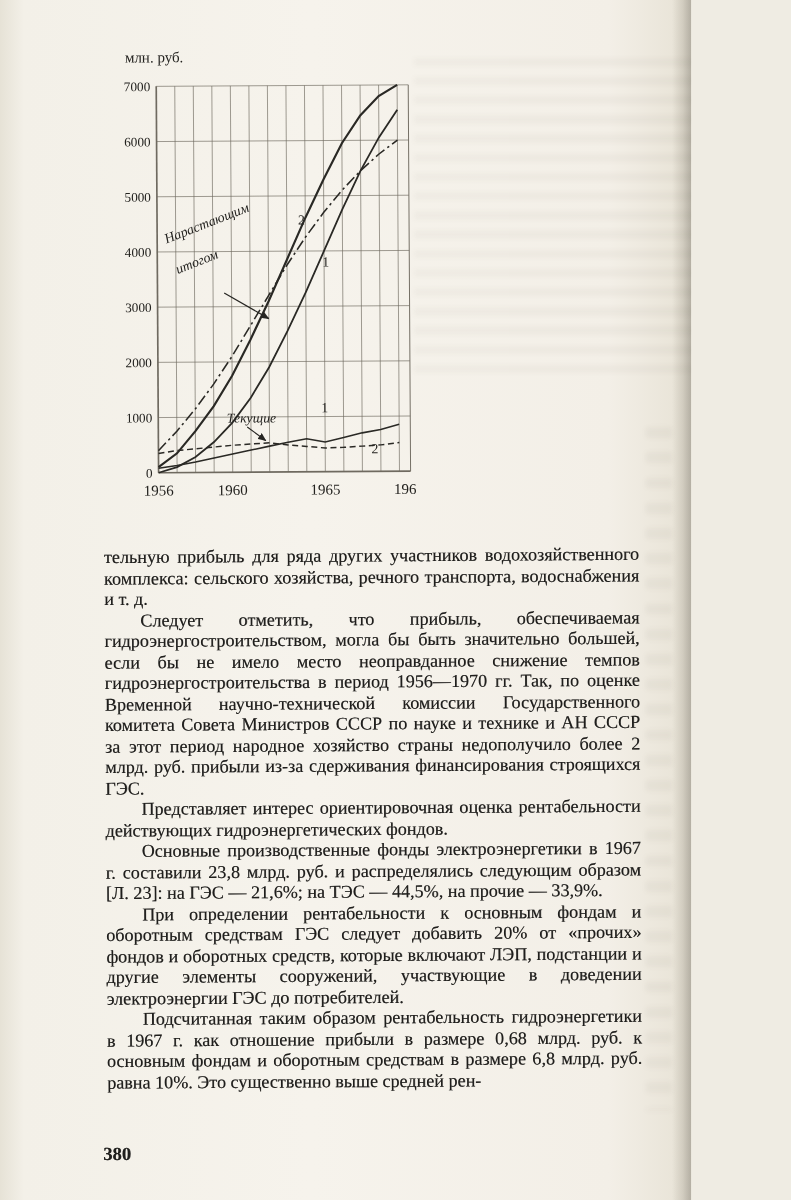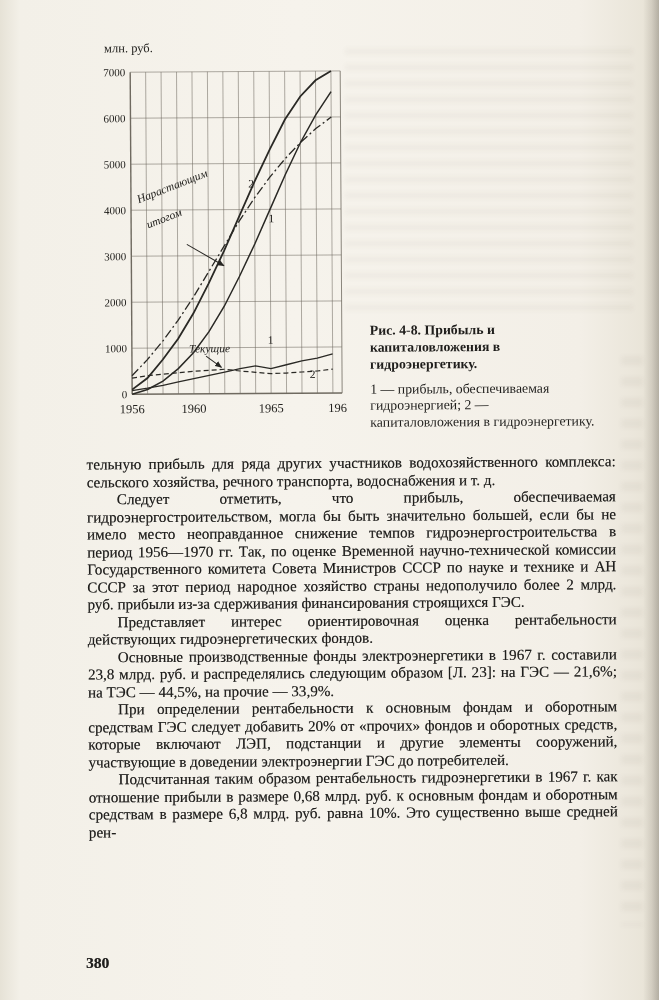--- a/index.html
+++ b/index.html
@@ -2,21 +2,21 @@
 <html><head>
 <meta charset="utf-8">
 <style>
   html,body{margin:0;padding:0;}
   body{
     width:659px;height:1000px;overflow:hidden;
     font-family:"Liberation Serif",serif;
     background:#efece3;
   }
   .page{
-    position:relative;width:659px;height:1000px;overflow:hidden;
+    position:relative;width:576px;height:1000px;overflow:hidden;
     background:linear-gradient(90deg,#e6e2d6 0px,#f3f0e8 20px,#f6f3ec 45%,#f3efe7 88%,#e7e2d5 100%);
     color:#1f1e1c;
   }
   .tilt{transform:rotate(-0.35deg);transform-origin:50% 0;}
   .edge-right{position:absolute;top:0;right:0;width:16px;height:100%;
     background:linear-gradient(90deg,rgba(0,0,0,0) 0,rgba(95,88,75,0.16) 55%,rgba(60,55,45,0.30) 100%);}
   .ghost{position:absolute;pointer-events:none;filter:blur(2px);opacity:.38;}
   .ghost1{left:345px;top:48px;width:288px;height:268px;
     background:repeating-linear-gradient(180deg,rgba(110,100,86,0.12) 0 7px,rgba(0,0,0,0) 7px 16px);}
   .ghost2{right:16px;top:356px;width:22px;height:570px;
@@ -111,24 +111,20 @@
               <text x="99.13235294117756" y="294.6" class="ann italic">Текущие</text>
               <text x="159.35294117646998" y="129.92" class="ann">2</text>
               <text x="179.4264705882376" y="164.88" class="ann">1</text>
               <text x="177.8823529411767" y="286.32" class="ann">1</text>
               <text x="219.5735294117659" y="320.82" class="ann">2</text>
               <line x1="97.58823529411661" y1="186.5" x2="134.64705882353002" y2="208.12" stroke="#262522" stroke-width="1" marker-end="url(#arr)"></line>
               <line x1="116.11764705882332" y1="298.28" x2="131.55882352941165" y2="309.78" stroke="#262522" stroke-width="1" marker-end="url(#arr)"></line>
             </g>
         </svg>
       </div>
-      <div class="caption">
-        <p class="cap-title">Рис. 4-8. Прибыль и капиталовложения в гидроэнергетику.</p>
-        <p class="cap-legend">1 — прибыль, обеспечиваемая гидроэнергией; 2 — капиталовложения в гидроэнергетику.</p>
-      </div>
     </div>
 
     <div class="body-text" id="body-text">
         <p class="no-indent">тельную прибыль для ряда других участников водохозяйственного комплекса: сельского хозяйства, речного транспорта, водоснабжения и т. д.</p>
         <p>Следует отметить, что прибыль, обеспечиваемая гидроэнергостроительством, могла бы быть значительно большей, если бы не имело место неоправданное снижение темпов гидроэнергостроительства в период 1956—1970 гг. Так, по оценке Временной научно-технической комиссии Государственного комитета Совета Министров СССР по науке и технике и АН СССР за этот период народное хозяйство страны недополучило более 2 млрд. руб. прибыли из-за сдерживания финансирования строящихся ГЭС.</p>
         <p>Представляет интерес ориентировочная оценка рентабельности действующих гидроэнергетических фондов.</p>
         <p>Основные производственные фонды электроэнергетики в 1967 г. составили 23,8 млрд. руб. и распределялись следующим образом [Л. 23]: на ГЭС — 21,6%; на ТЭС — 44,5%, на прочие — 33,9%.</p>
         <p>При определении рентабельности к основным фондам и оборотным средствам ГЭС следует добавить 20% от «прочих» фондов и оборотных средств, которые включают ЛЭП, подстанции и другие элементы сооружений, участвующие в доведении электроэнергии ГЭС до потребителей.</p>
         <p>Подсчитанная таким образом рентабельность гидроэнергетики в 1967 г. как отношение прибыли в размере 0,68 млрд. руб. к основным фондам и оборотным средствам в размере 6,8 млрд. руб. равна 10%. Это существенно выше средней рен-</p>
       </div>

